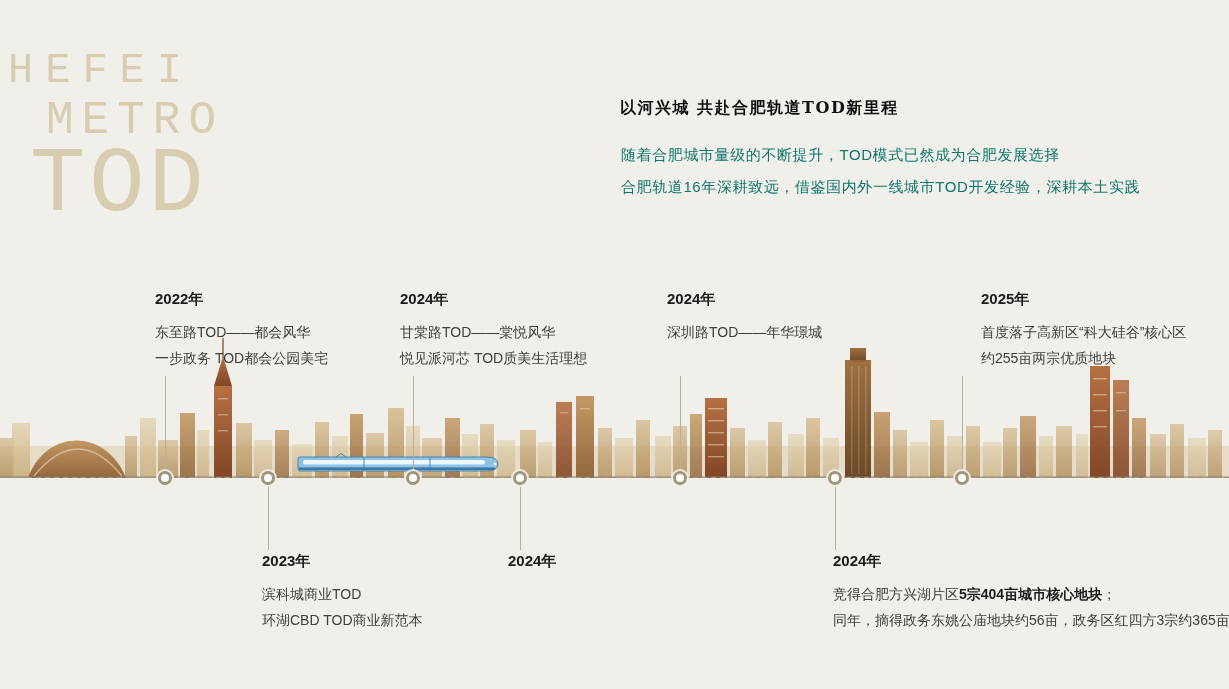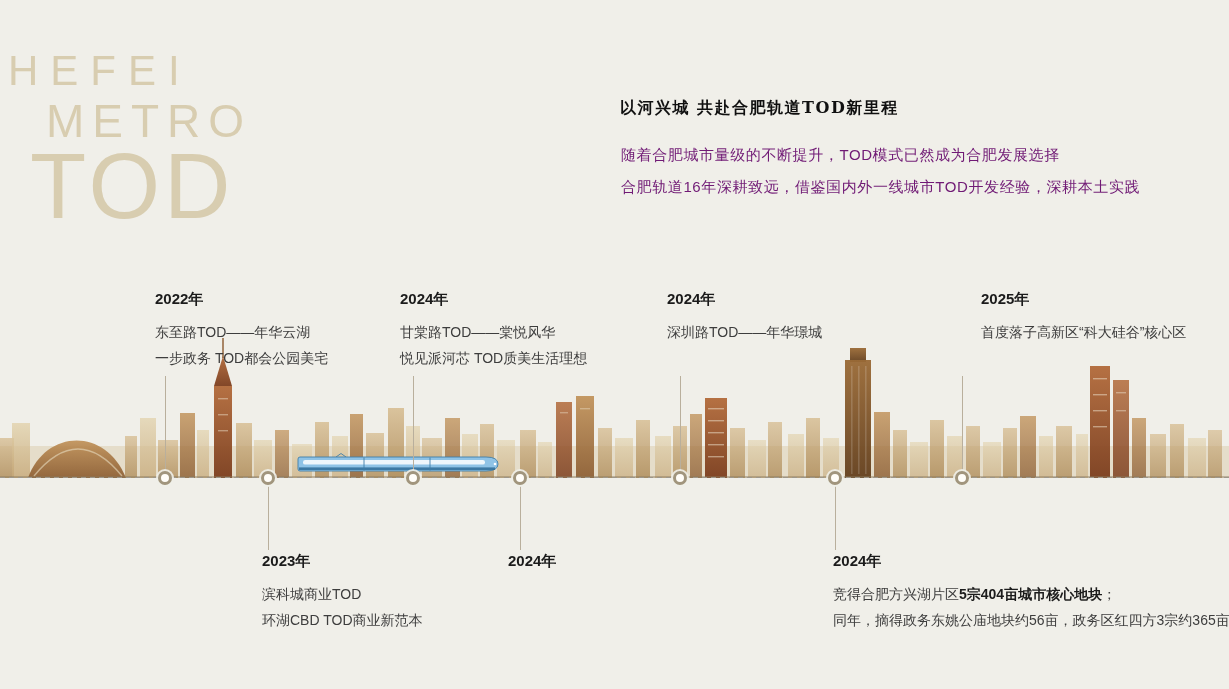--- a/index.html
+++ b/index.html
@@ -6,37 +6,37 @@
   .stage {
     position:relative; width:1229px; height:689px;
     background:#f0efe9; overflow:hidden;
     font-family:"Liberation Sans","DejaVu Sans",sans-serif;
   }
 
   
   .watermark {
     position:absolute; left:8px; top:50px;
     color:#d8cdb0; line-height:1; user-select:none;
-    font-family:Liberation Sans, sans-serif;
+    font-family:Liberation Mono, monospace;
   }
   .wm-line1 { font-size:42px; letter-spacing:12px; }
   .wm-line2 { font-size:46px; letter-spacing:8px; margin:6px 0 0 38px; }
   .wm-line3 { font-size:92px; letter-spacing:4px; margin:-4px 0 0 22px; }
 
   
   .headline {
     position:absolute; left:620px; top:98px;
     font-size:16px; font-weight:700; color:#101010;
     letter-spacing:1.5px;
     font-family:"DejaVu Serif","Liberation Serif",serif;
     white-space:nowrap;
   }
   .para {
     position:absolute; left:621px;
-    font-size:15px; color:#701a75; letter-spacing:0.6px;
+    font-size:15px; color:#0f766e; letter-spacing:0.6px;
     white-space:nowrap;
   }
   .para1 { top:146px; }
   .para2 { top:178px;text-align:right; }
 
   
   .timeline-line {
     position:absolute; left:0; top:477px; width:1229px; height:1px;
     background:repeating-linear-gradient(90deg,#9d968a 0 5px, transparent 5px 9px);
   }
@@ -220,38 +220,39 @@
   <div class="node" style="left:158px;"></div>
   <div class="node" style="left:261px;"></div>
   <div class="node" style="left:406px;"></div>
   <div class="node" style="left:513px;"></div>
   <div class="node" style="left:673px;"></div>
   <div class="node" style="left:828px;"></div>
   <div class="node" style="left:955px;"></div>
 
   <div class="milestone" style="left:155px; top:290px;">
     <div class="year">2022年</div>
-    <div class="line">东至路TOD——年华云湖</div>
+    <div class="line">东至路TOD——都会风华</div>
     <div class="line">一步政务 TOD都会公园美宅</div>
   </div>
 
   <div class="milestone" style="left:400px; top:290px;">
     <div class="year">2024年</div>
     <div class="line">甘棠路TOD——棠悦风华</div>
     <div class="line">悦见派河芯 TOD质美生活理想</div>
   </div>
 
   <div class="milestone" style="left:667px; top:290px;">
     <div class="year">2024年</div>
     <div class="line">深圳路TOD——年华璟城</div>
   </div>
 
   <div class="milestone" style="left:981px; top:290px;">
     <div class="year">2025年</div>
     <div class="line">首度落子高新区“科大硅谷”核心区</div>
+    <div class="line">约255亩两宗优质地块</div>
   </div>
 
   <div class="milestone" style="left:262px; top:552px;">
     <div class="year">2023年</div>
     <div class="line">滨科城商业TOD</div>
     <div class="line">环湖CBD TOD商业新范本</div>
   </div>
 
   <div class="milestone" style="left:508px; top:552px;">
     <div class="year">2024年</div>

